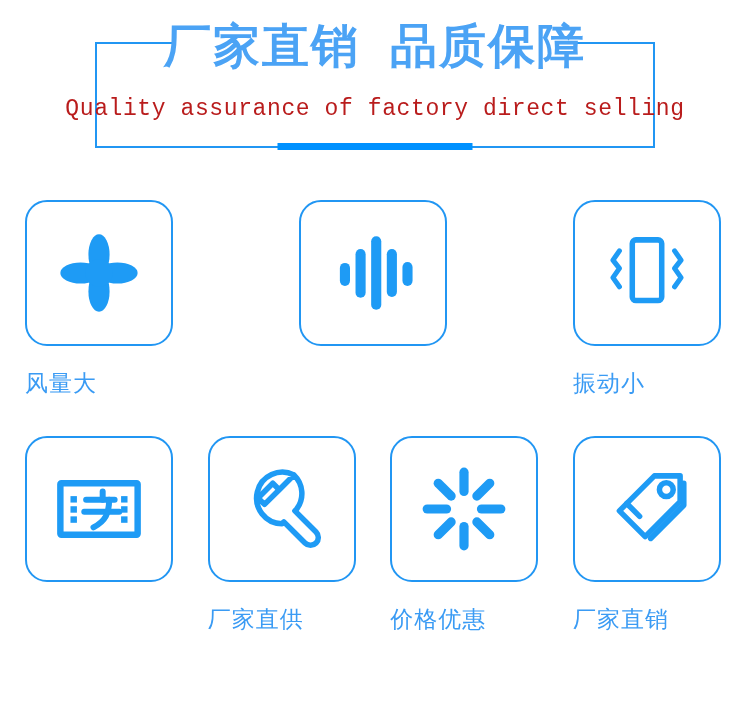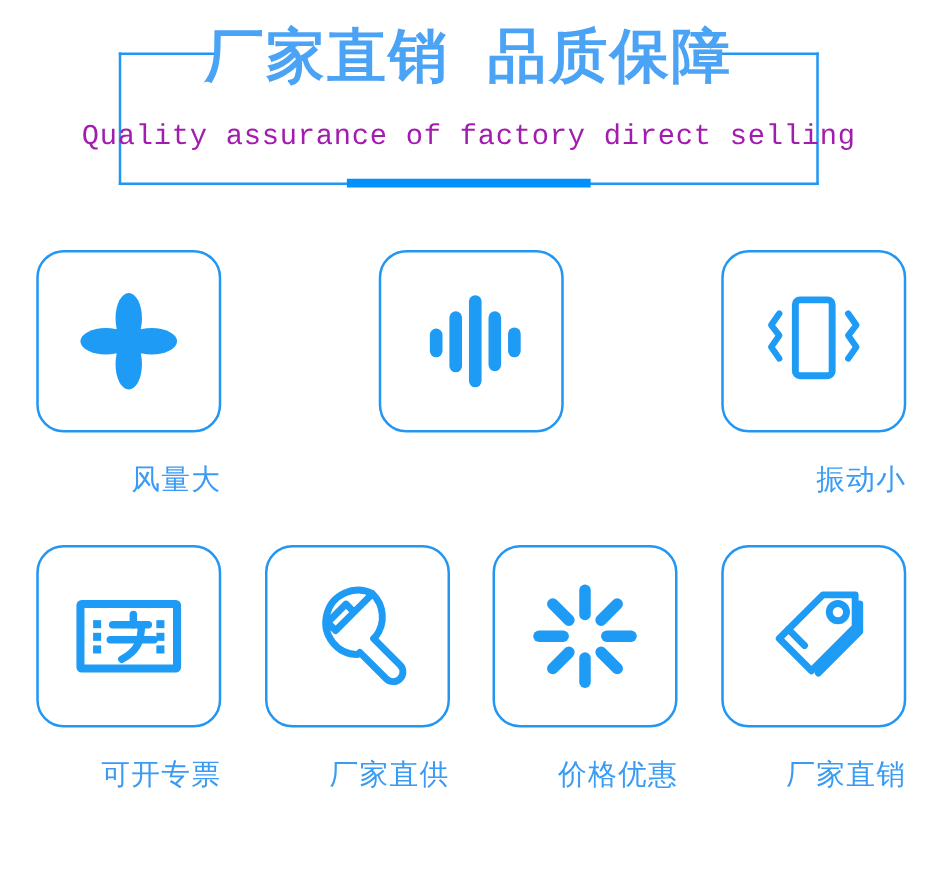--- a/index.html
+++ b/index.html
@@ -106,21 +106,21 @@
   }
   .title-en {
     position: absolute;
     left: 0;
     top: 94px;
     width: 750px;
     text-align: center;
     font-size: 23px;
     line-height: 30px;
     font-weight: normal;
-    color: #a21caf;
+    color: #b91c1c;
     letter-spacing: 0.6px;
     white-space: nowrap;
   }
 
   
   .grid {
     position: absolute;
     left: 0;
     top: 200px;
     width: 750px;
@@ -132,21 +132,21 @@
     box-sizing: border-box;
     width: 750px;
   }
   .grid-row.row-2 {
     margin-top: 38px;
   }
   .cell {
     width: 152px;
     display: flex;
     flex-direction: column;
-    align-items: flex-end;
+    align-items: flex-start;
   }
   .card {
     width: 148px;
     height: 146px;
     border: 2px solid #2196f3;
     border-radius: 22px;
     box-sizing: border-box;
     display: flex;
     align-items: center;
     justify-content: center;
@@ -244,21 +244,20 @@
             <rect x="74" y="58" width="7" height="7"></rect>
           </g>
           <g stroke="#1e9bf5" fill="none" stroke-linecap="round">
             <path d="M36 40 L67 40" stroke-width="6.5"></path>
             <path d="M54 31 L54 40" stroke-width="6.5"></path>
             <path d="M34 53 L72 53" stroke-width="6.5"></path>
             <path d="M61 40 C61 55 57 63 44 70" stroke-width="6.5"></path>
           </g>
         </svg>
       </div>
-      <div class="cell-label">可开专票</div>
     </div>
 
     <div class="cell">
       <div class="card">
         <svg class="icon-svg" width="92" height="92" viewBox="0 0 100 100">
           <path d="M63 13 A28 28 0 1 0 50 66 L52 64 L63 75 L75 87 A8 8 0 0 0 87 75 L75 63 L64 52 L66 50 A28 28 0 0 0 63 13 Z
                    M63 13 L47 29 L40 22 L24 38 L31 45 L47 29" stroke="#1e9bf5" stroke-width="6" fill="none" stroke-linecap="round" stroke-linejoin="round"></path>
         </svg>
       </div>
       <div class="cell-label">厂家直供</div>

